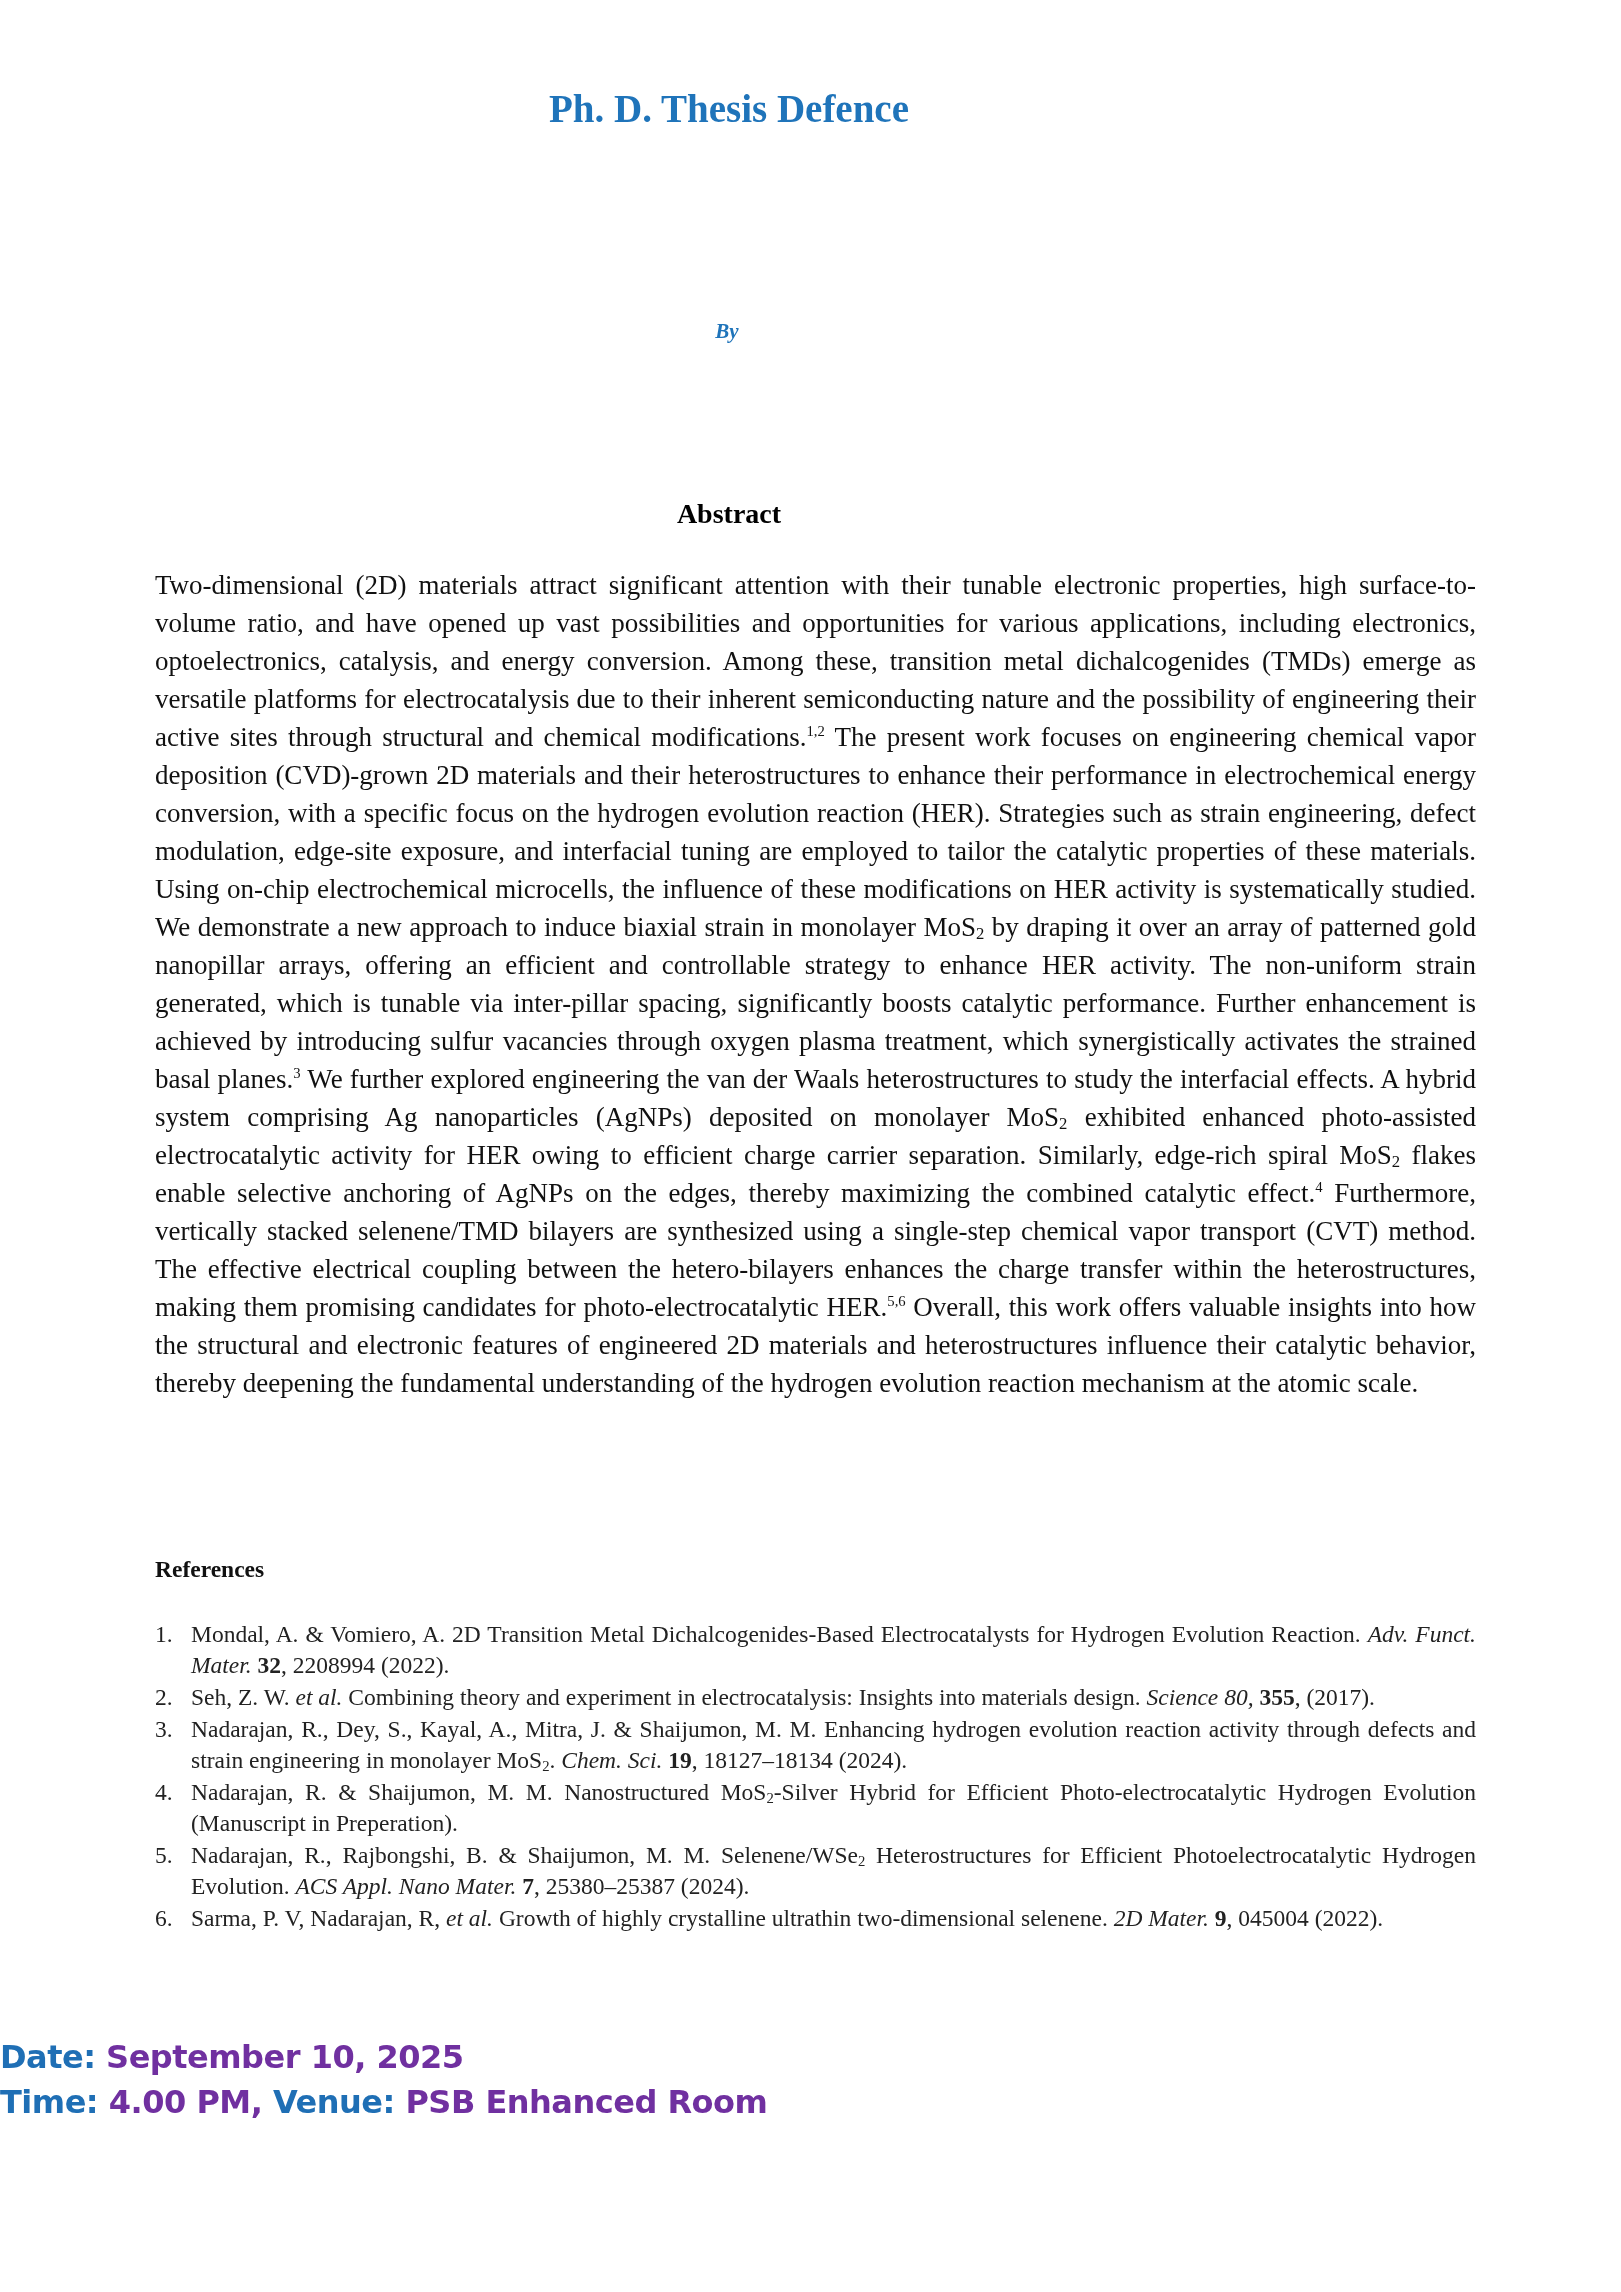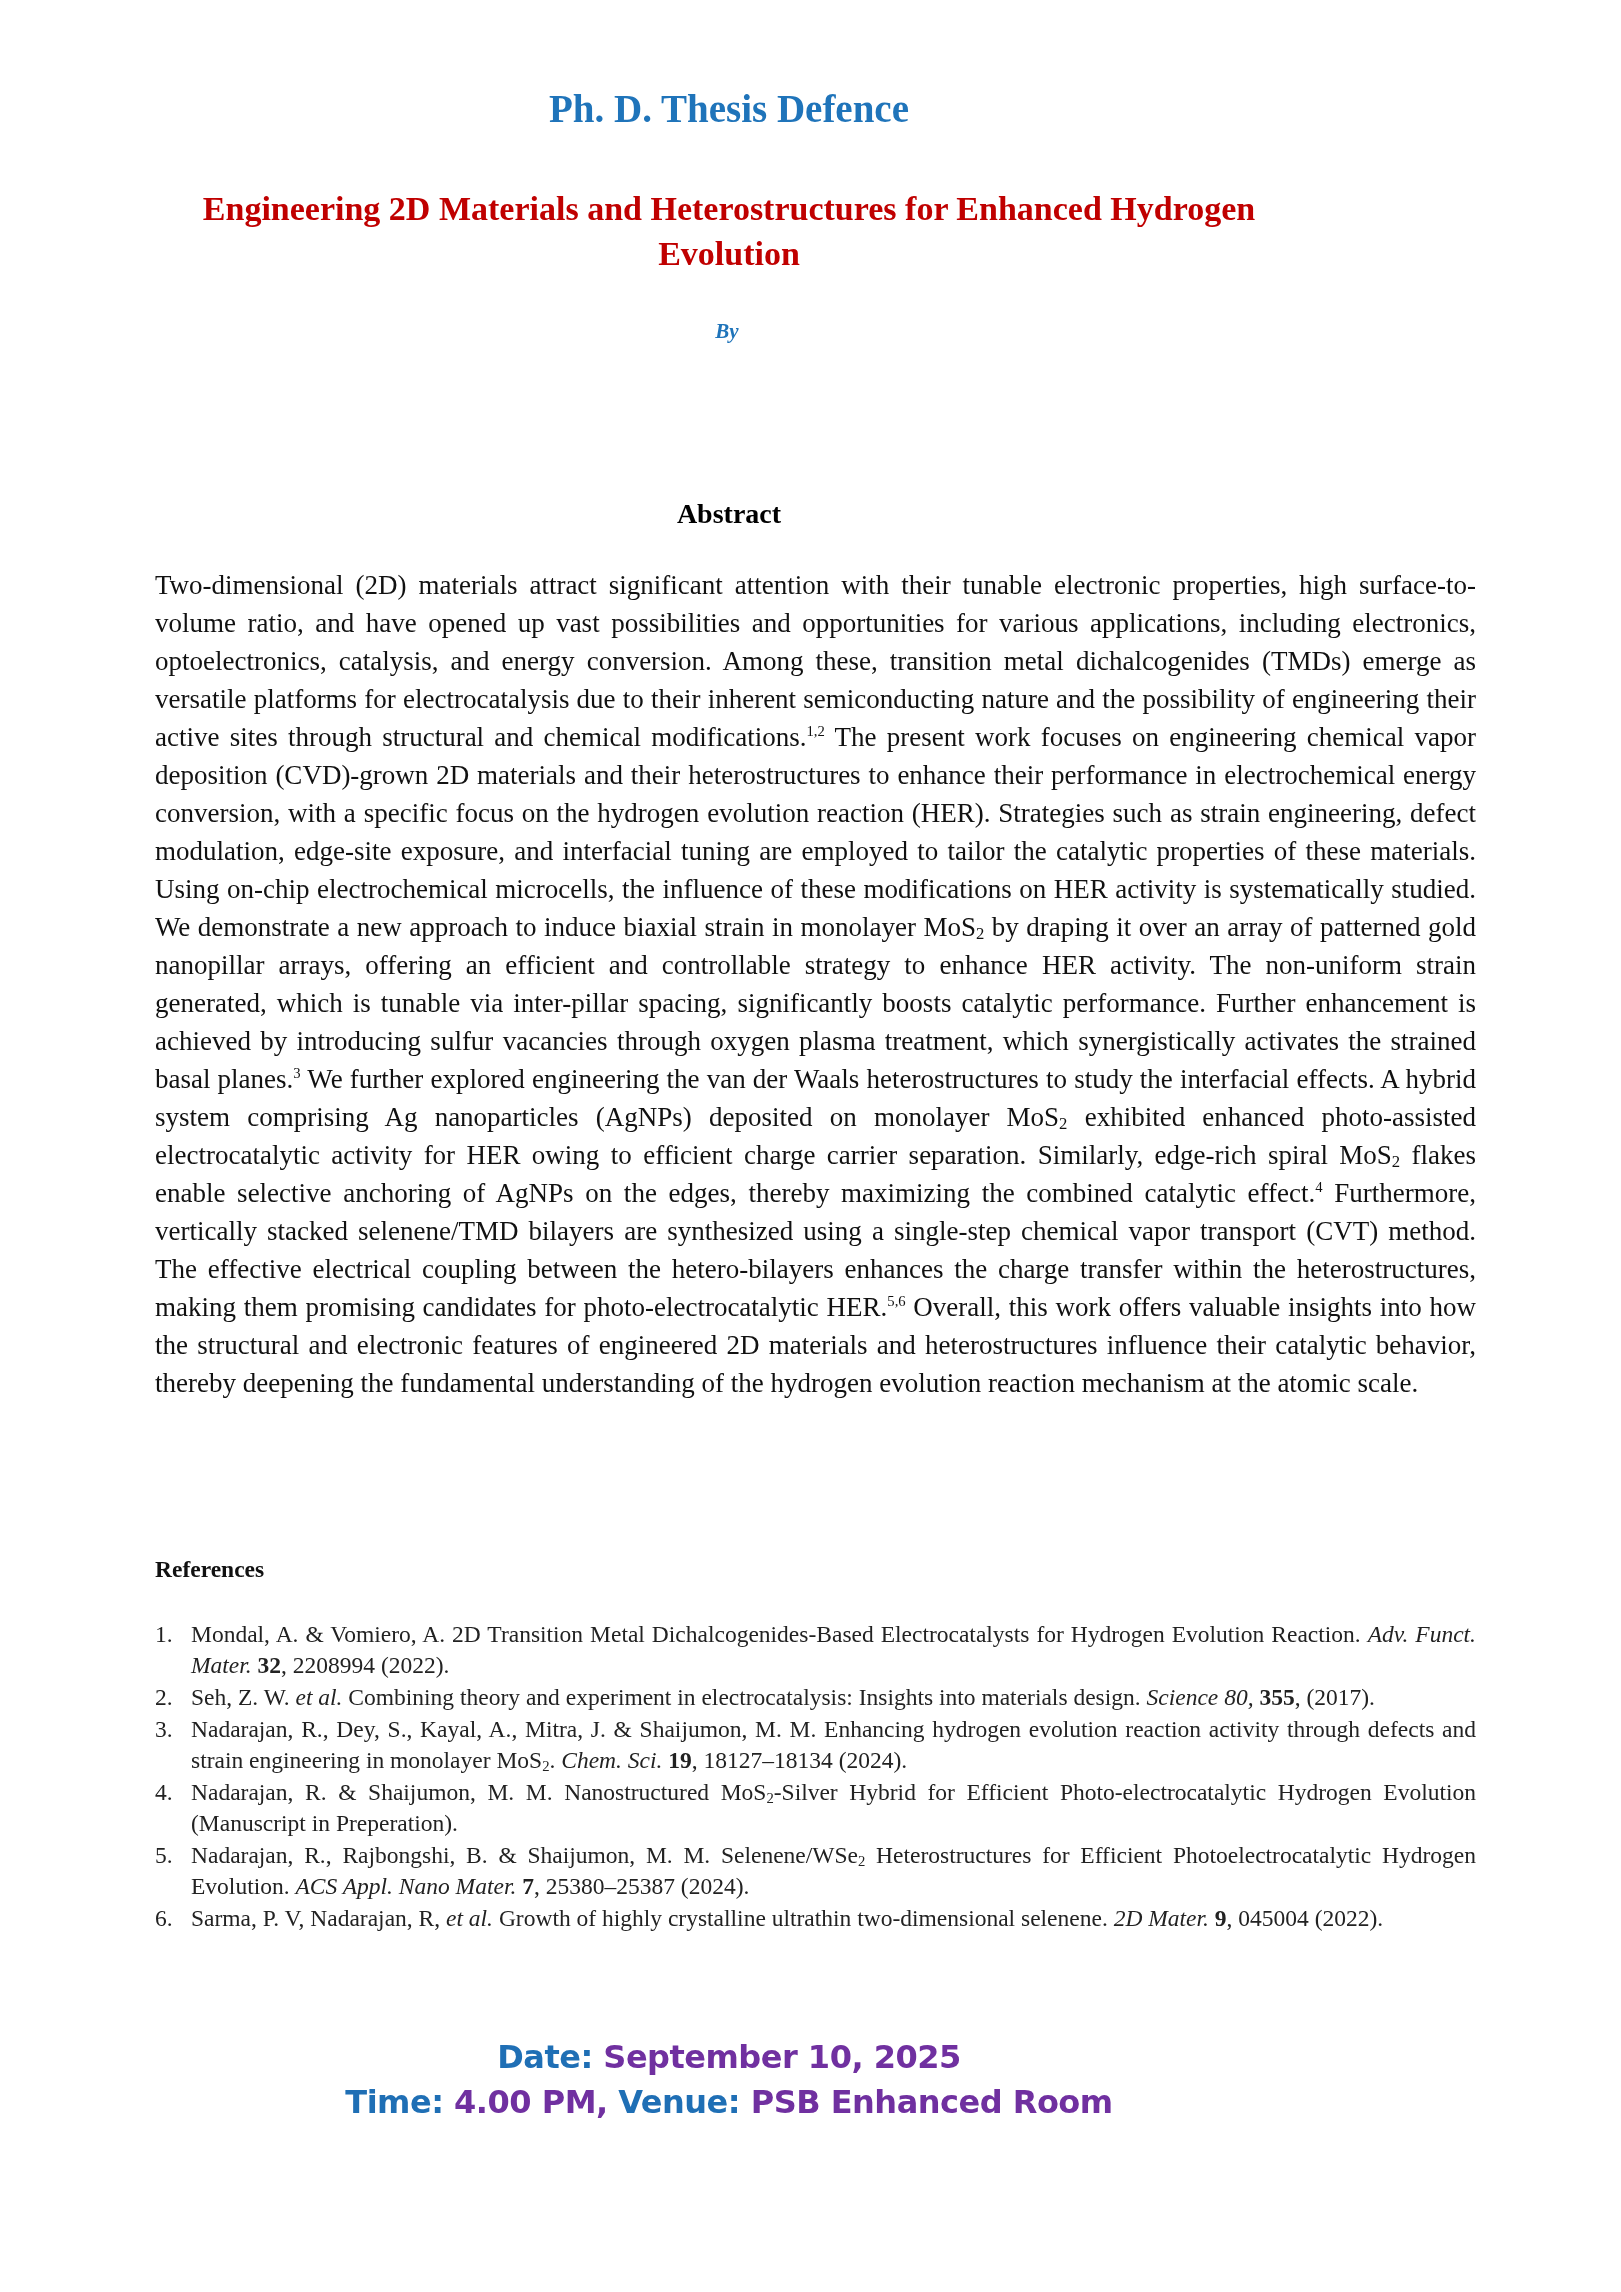--- a/index.html
+++ b/index.html
@@ -43,35 +43,34 @@
       position: absolute; left: 155px; width: 1321px; top: 1619px;
       margin: 0; padding: 0; list-style: none;
       font-size: 23.5px; line-height: 31px; color: #222;
     }
     .refs-list li { position: relative; padding-left: 36px; text-align: justify; margin-bottom: 1px; }
     .refs-list .num { position: absolute; left: 0; top: 0; }
     .refs-list i { font-style: italic; }
     .refs-list b { font-weight: bold; }
     .refs-list sub { font-size: 14.7px; line-height: 0; vertical-align: -2.9px; }
     .event {
-      position: absolute; left: 0; right: 0; top: 2035px; text-align: center;
+      position: absolute; left: 0; right: 0; top: 2035px; text-align: left;
       font-family: "DejaVu Sans", "Liberation Sans", sans-serif; font-weight: bold;
       font-size: 32px; line-height: 45px; letter-spacing: -0.5px;
     }
     .lbl { color: #1f6fb5; }
     .val { color: #7030a0; }
   </style>
 </head>
 <body>
 
 <div class="page">
 
   <div class="h-defence">Ph. D. Thesis Defence</div>
 
-  <div class="h-title">Engineering 2D Materials and Heterostructures for Enhanced Hydrogen Evolution</div>
 
   <div class="h-by">By</div>
 
 
   <div class="h-abstract">Abstract</div>
 
   <div class="abstract-body">Two-dimensional (2D) materials attract significant attention with their tunable electronic properties, high surface-to-volume ratio, and have opened up vast possibilities and opportunities for various applications, including electronics, optoelectronics, catalysis, and energy conversion. Among these, transition metal dichalcogenides (TMDs) emerge as versatile platforms for electrocatalysis due to their inherent semiconducting nature and the possibility of engineering their active sites through structural and chemical modifications.<sup>1,2</sup> The present work focuses on engineering chemical vapor deposition (CVD)-grown 2D materials and their heterostructures to enhance their performance in electrochemical energy conversion, with a specific focus on the hydrogen evolution reaction (HER). Strategies such as strain engineering, defect modulation, edge-site exposure, and interfacial tuning are employed to tailor the catalytic properties of these materials. Using on-chip electrochemical microcells, the influence of these modifications on HER activity is systematically studied. We demonstrate a new approach to induce biaxial strain in monolayer MoS<sub>2</sub> by draping it over an array of patterned gold nanopillar arrays, offering an efficient and controllable strategy to enhance HER activity. The non-uniform strain generated, which is tunable via inter-pillar spacing, significantly boosts catalytic performance. Further enhancement is achieved by introducing sulfur vacancies through oxygen plasma treatment, which synergistically activates the strained basal planes.<sup>3</sup> We further explored engineering the van der Waals heterostructures to study the interfacial effects. A hybrid system comprising Ag nanoparticles (AgNPs) deposited on monolayer MoS<sub>2</sub> exhibited enhanced photo-assisted electrocatalytic activity for HER owing to efficient charge carrier separation. Similarly, edge-rich spiral MoS<sub>2</sub> flakes enable selective anchoring of AgNPs on the edges, thereby maximizing the combined catalytic effect.<sup>4</sup> Furthermore, vertically stacked selenene/TMD bilayers are synthesized using a single-step chemical vapor transport (CVT) method. The effective electrical coupling between the hetero-bilayers enhances the charge transfer within the heterostructures, making them promising candidates for photo-electrocatalytic HER.<sup>5,6</sup>  Overall, this work offers valuable insights into how the structural and electronic features of engineered 2D materials and heterostructures influence their catalytic behavior, thereby deepening the fundamental understanding of the hydrogen evolution reaction mechanism at the atomic scale.</div>
 
   <div class="refs-heading">References</div>
 

